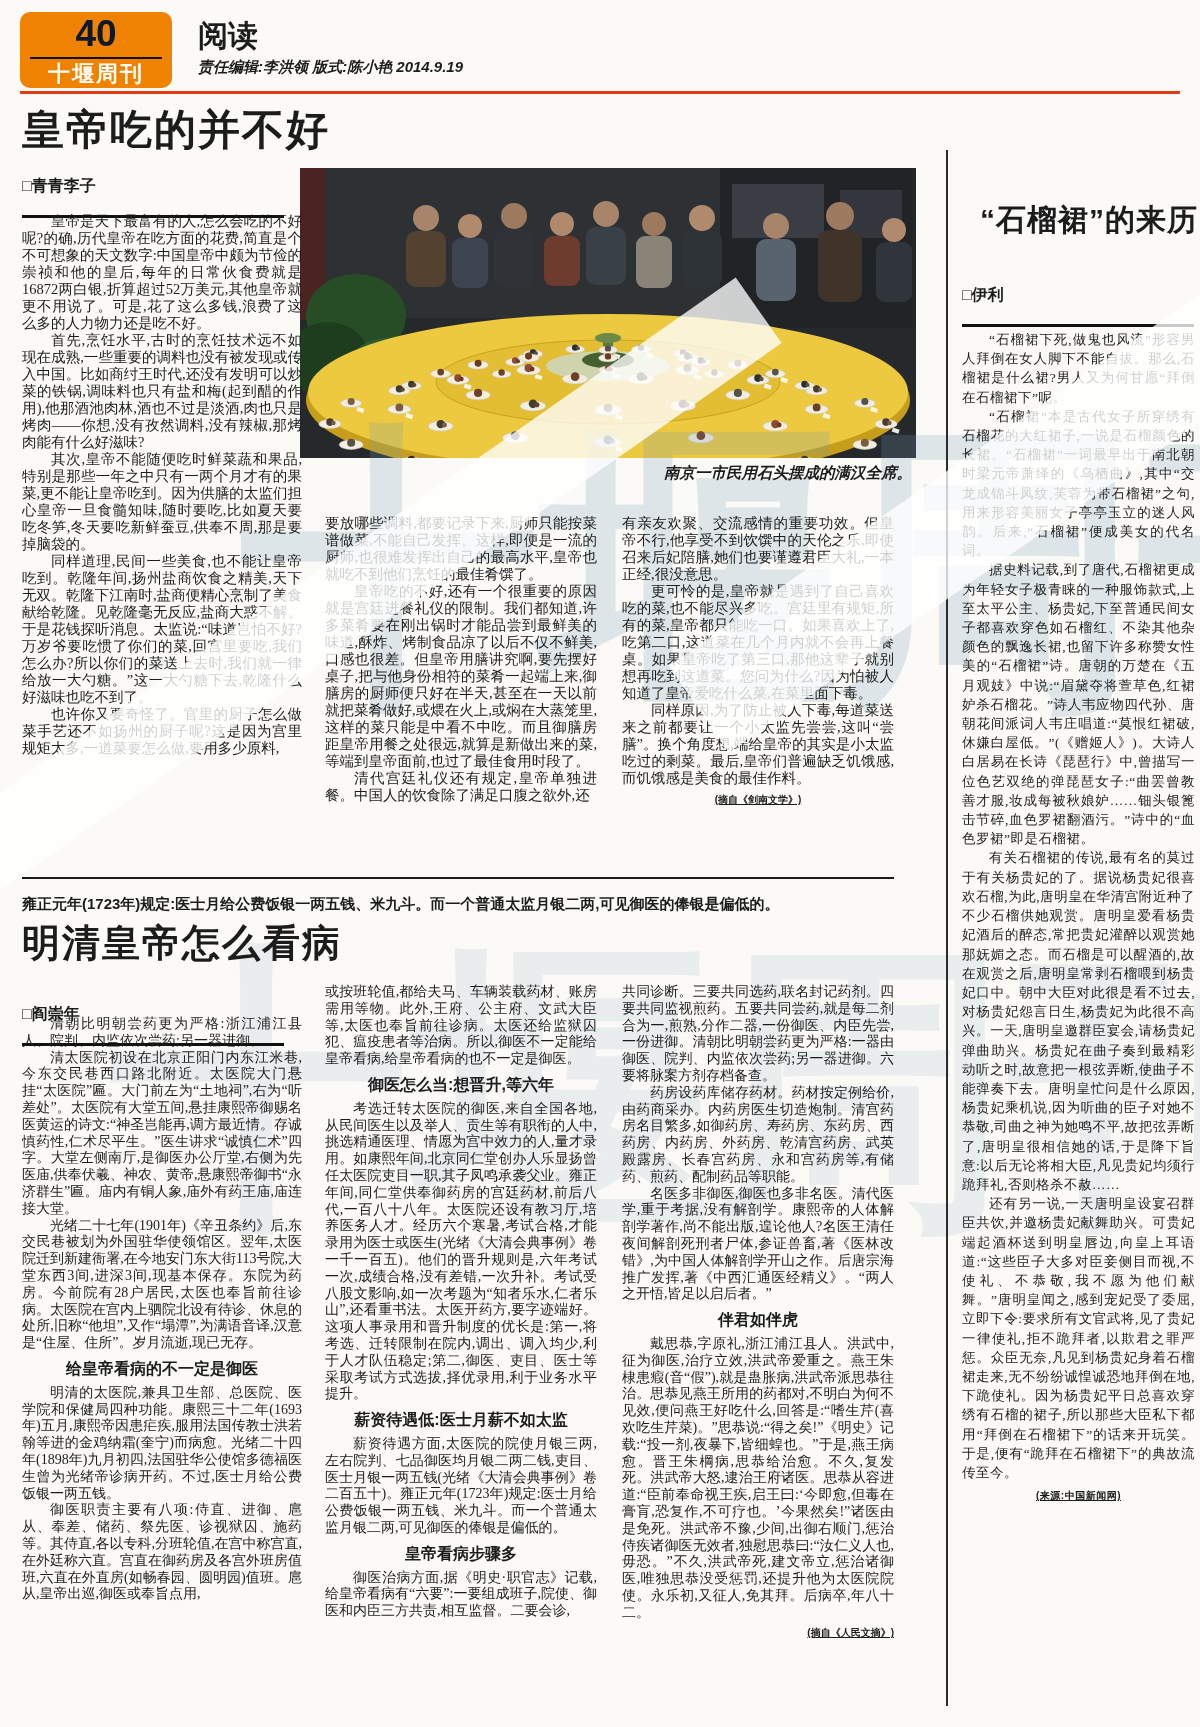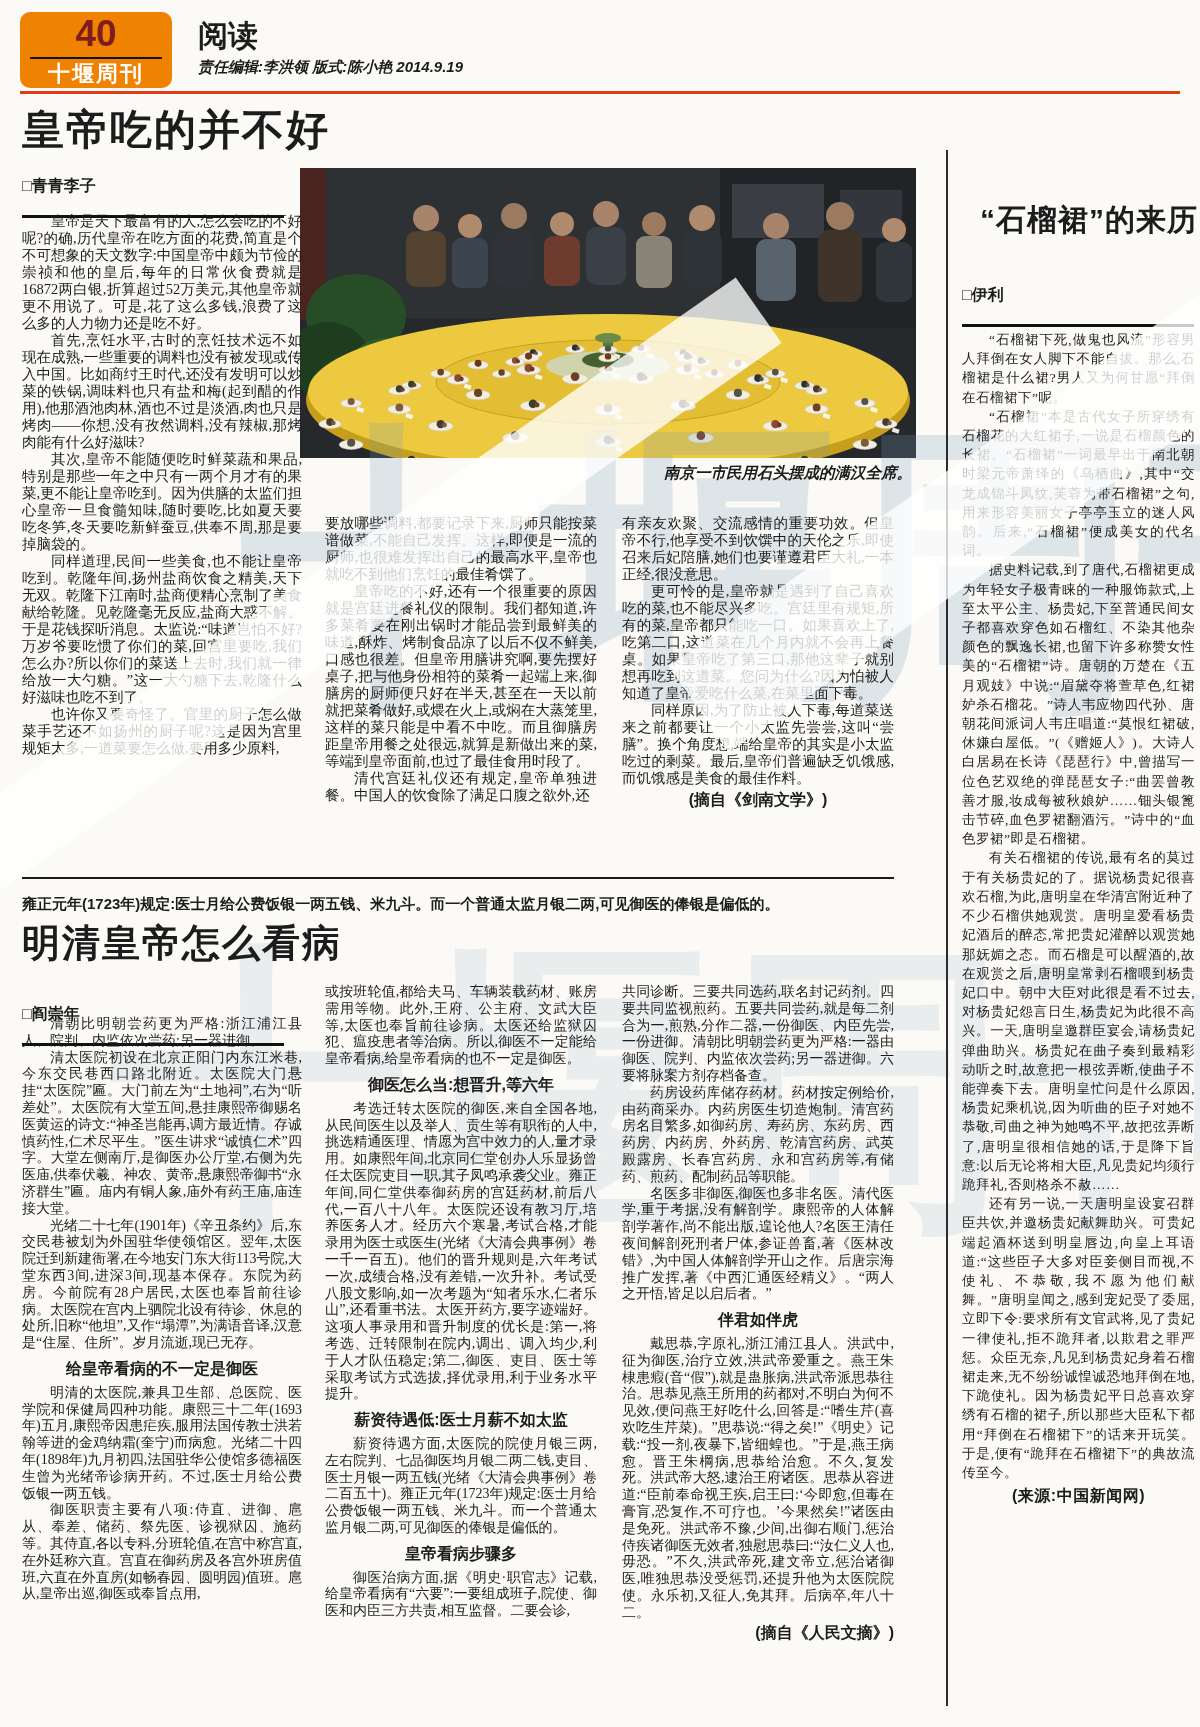--- a/index.html
+++ b/index.html
@@ -4,21 +4,21 @@
 <style>
   html,body{margin:0;padding:0;}
   body{width:1200px;height:1727px;background:#e9e7e2;}
   .page{position:relative;width:1200px;height:1727px;background:#fbfaf6;overflow:hidden;
         font-family:"Liberation Serif","DejaVu Serif",serif;color:#1c1c1c;}
 
   
   .pagebox{position:absolute;left:20px;top:12px;width:152px;height:76px;background:#ef8200;
            border-radius:10px;z-index:3;}
   .pagenum{position:absolute;top:0px;left:0;width:100%;text-align:center;font-size:37px;font-weight:bold;
-           color:#7f1d1d;font-family:"Liberation Sans","DejaVu Sans",sans-serif;line-height:44px;}
+           color:#0f172a;font-family:"Liberation Sans","DejaVu Sans",sans-serif;line-height:44px;}
   .pagebox-rule{position:absolute;top:45px;left:10px;width:132px;height:2px;background:#111;}
   .masthead{position:absolute;top:48px;left:0;width:100%;text-align:center;font-size:22px;font-weight:bold;
             color:#fff;font-family:"Liberation Sans","DejaVu Sans",sans-serif;line-height:28px;letter-spacing:2px;}
   .section-name{position:absolute;left:198px;top:16px;font-size:30px;font-weight:bold;z-index:3;
                 font-family:"Liberation Sans","DejaVu Sans",sans-serif;}
   .editor-line{position:absolute;left:198px;top:58px;font-size:15px;font-weight:bold;font-style:italic;z-index:3;
                font-family:"Liberation Sans","DejaVu Sans",sans-serif;}
   .redline{position:absolute;left:20px;top:91px;width:1160px;height:3px;background:#e23b16;z-index:3;}
 
   
@@ -36,21 +36,21 @@
 
   
   .flow{position:absolute;z-index:3;text-align:justify;overflow:hidden;}
   .body-md{font-size:14.5px;line-height:17px;}
   .body-sm{font-size:14px;line-height:16.8px;}
   .body-narrow{font-size:13.5px;line-height:19.2px;letter-spacing:0.5px;}
   .para{margin:0;text-indent:2em;}
   .para.cont{text-indent:0;}
   .subhead{font-family:"Liberation Sans","DejaVu Sans",sans-serif;font-weight:bold;text-align:center;
            font-size:16px;margin:9px 0 7px;}
-  .src-line{font-family:"Liberation Sans","DejaVu Sans",sans-serif;font-weight:bold;margin-top:4px;font-size:16px;}
+  .src-line{font-family:"Liberation Sans","DejaVu Sans",sans-serif;font-weight:bold;margin-top:4px;font-size:10px;text-decoration:underline;}
   .align-center{text-align:center;}
   .align-right{text-align:right;}
 
   .col1a{left:22px;top:213px;width:280px;height:618px;}
   .colA{left:325px;top:515px;width:272px;height:318px;}
   .colB{left:622px;top:515px;width:272px;height:318px;}
   .pcol{left:962px;top:330px;width:233px;height:1348px;}
   .bcol1{left:22px;top:1016px;width:280px;height:696px;}
   .bcol2{left:325px;top:984px;width:272px;height:728px;}
   .bcol3{left:622px;top:984px;width:272px;height:728px;}

